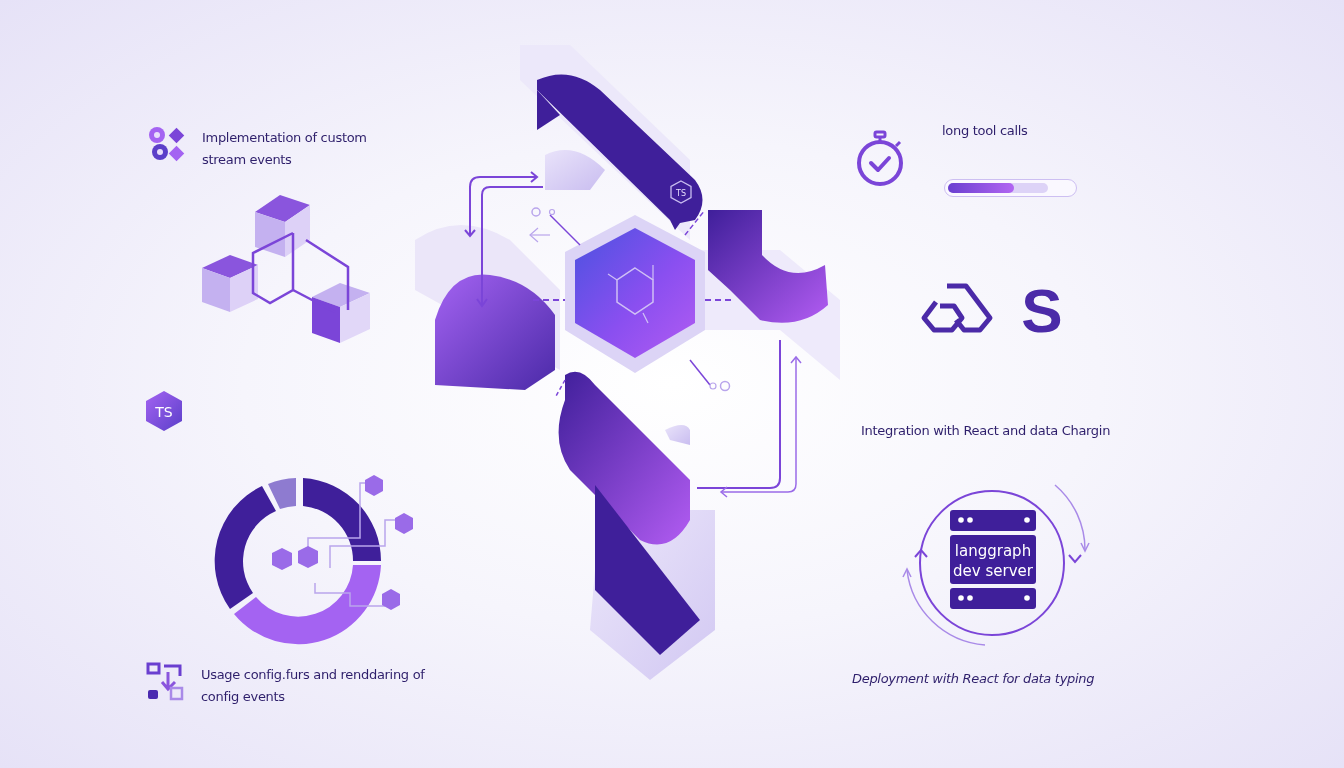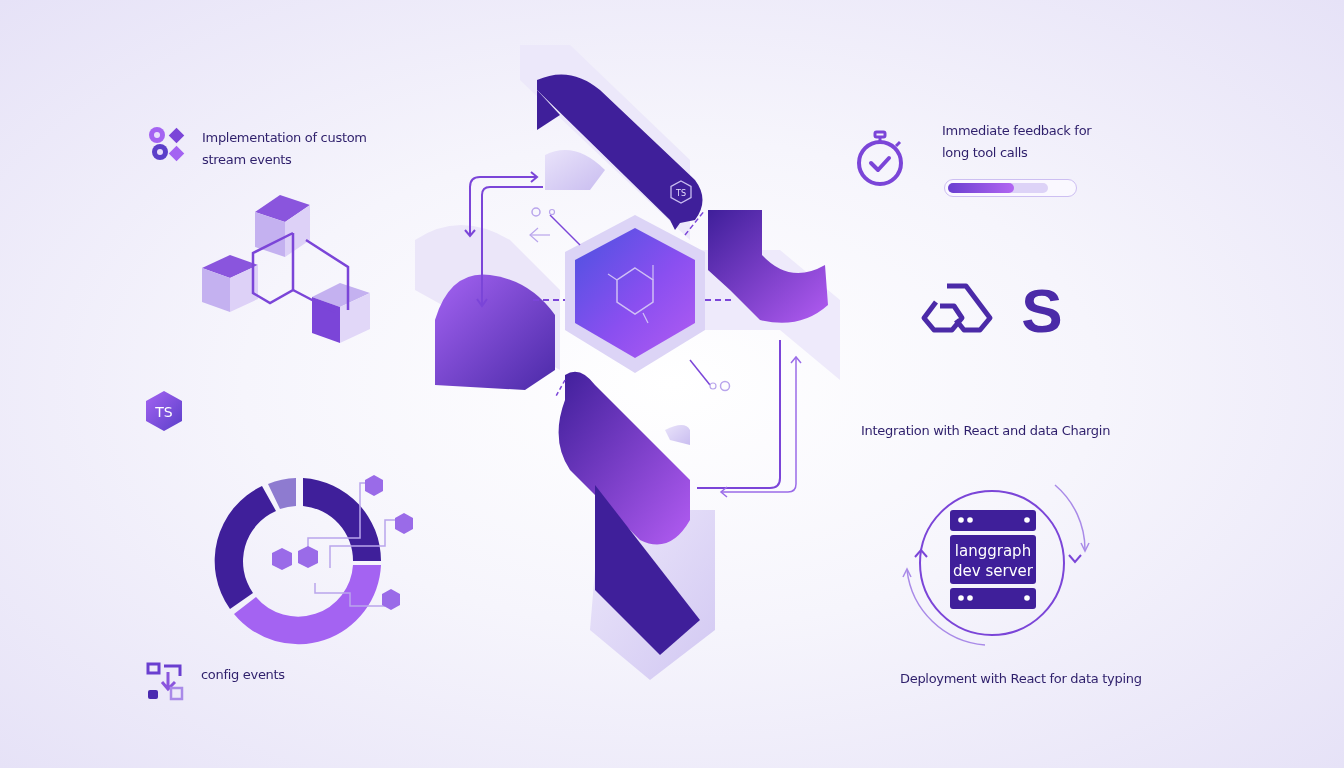--- a/index.html
+++ b/index.html
@@ -93,20 +93,21 @@
 </svg>
 
 <svg style="left:146px;top:662px;" width="40" height="40" viewBox="0 0 40 40">
   <rect x="2" y="2" width="11" height="9" fill="none" stroke="#6a3fd0" stroke-width="3"></rect>
   <path d="M 18 4 L 34 4 L 34 14" fill="none" stroke="#6a3fd0" stroke-width="3"></path>
   <path d="M 22 10 L 22 26 M 16 20 L 22 27 L 29 20" fill="none" stroke="#8a55dd" stroke-width="3"></path>
   <rect x="2" y="28" width="10" height="9" rx="2" fill="#4a2ab0"></rect>
   <rect x="25" y="26" width="11" height="11" fill="none" stroke="#a98ae8" stroke-width="2.5"></rect>
 </svg>
 <div class="label" style="left:201px;top:664px;">
+  <span>Usage config.furs and renddaring of</span>
   <span>config events</span>
 </div>
 
 <svg style="left:400px;top:40px;" width="460" height="640" viewBox="0 0 460 640">
   <defs>
     <linearGradient id="hexg" x1="0" y1="0" x2="1" y2="1">
       <stop offset="0" stop-color="#4b52e0"></stop>
       <stop offset="0.55" stop-color="#8a4ff0"></stop>
       <stop offset="1" stop-color="#b25cf2"></stop>
     </linearGradient>
@@ -186,21 +187,20 @@
 </svg>
 
 <svg style="left:853px;top:130px;" width="56" height="58" viewBox="0 0 56 58">
   <rect x="22" y="2" width="10" height="5" rx="1.5" fill="none" stroke="#7b45d8" stroke-width="3"></rect>
   <line x1="27" y1="7" x2="27" y2="12" stroke="#7b45d8" stroke-width="3"></line>
   <line x1="43" y1="16" x2="47" y2="12" stroke="#7b45d8" stroke-width="3"></line>
   <circle cx="27" cy="33" r="21" fill="none" stroke="#7b45d8" stroke-width="4"></circle>
   <polyline points="18,33 25,40 36,28" fill="none" stroke="#7b45d8" stroke-width="4" stroke-linecap="round" stroke-linejoin="round"></polyline>
 </svg>
 <div class="label" style="left:942px;top:120px;">
-  <span>Immediate feedback for</span>
   <span>long tool calls</span>
 </div>
 <div class="abs" style="left:944px;top:179px;width:133px;height:18px;border:1.5px solid #cdbff2;border-radius:10px;background:#faf8ff;box-sizing:border-box;">
   <div class="abs" style="left:3px;top:3px;height:10px;width:100px;border-radius:6px;background:#ddd3f7;"></div>
   <div class="abs" style="left:3px;top:3px;height:10px;width:66px;border-radius:6px;background:linear-gradient(90deg,#6a3fd0,#b266f2);"></div>
 </div>
 
 <svg style="left:922px;top:282px;" width="70" height="52" viewBox="0 0 70 52">
   <path d="M 25 4 L 44 4 L 68 36 L 58 48 L 42 48 L 34 38 M 14 20 L 2 36 L 12 48 L 30 48 L 40 36 L 32 24 L 18 24" fill="none" stroke="#4b2aa8" stroke-width="5" stroke-linejoin="round"></path>
 </svg>
@@ -224,15 +224,15 @@
     <circle cx="75" cy="45" r="2.8" fill="#fff"></circle>
     <circle cx="132" cy="45" r="2.8" fill="#fff"></circle>
   <rect x="55" y="60" width="86" height="49" rx="3" fill="#3f1f9a"></rect>
   <rect x="55" y="113" width="86" height="21" rx="3" fill="#3f1f9a"></rect>
   <circle cx="66" cy="123" r="2.8" fill="#fff"></circle>
     <circle cx="75" cy="123" r="2.8" fill="#fff"></circle>
     <circle cx="132" cy="123" r="2.8" fill="#fff"></circle>
   <text class="srv-text" x="98" y="81" text-anchor="middle">langgraph</text>
   <text class="srv-text" x="98" y="101" text-anchor="middle">dev server</text>
 </svg>
-<div class="label" style="left:900px;top:668px;">
+<div class="label" style="left:852px;top:668px;font-style:italic;">
   <span>Deployment with React for data typing</span>
 </div>
 
 </body></html>

